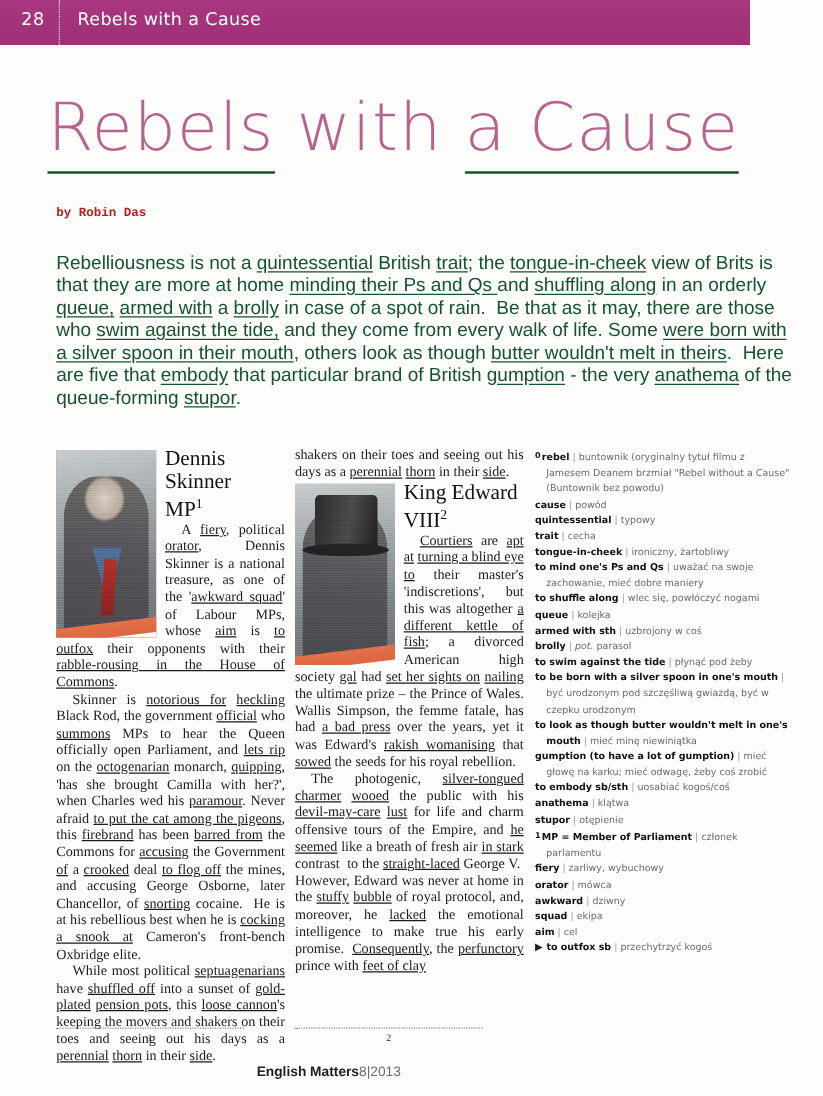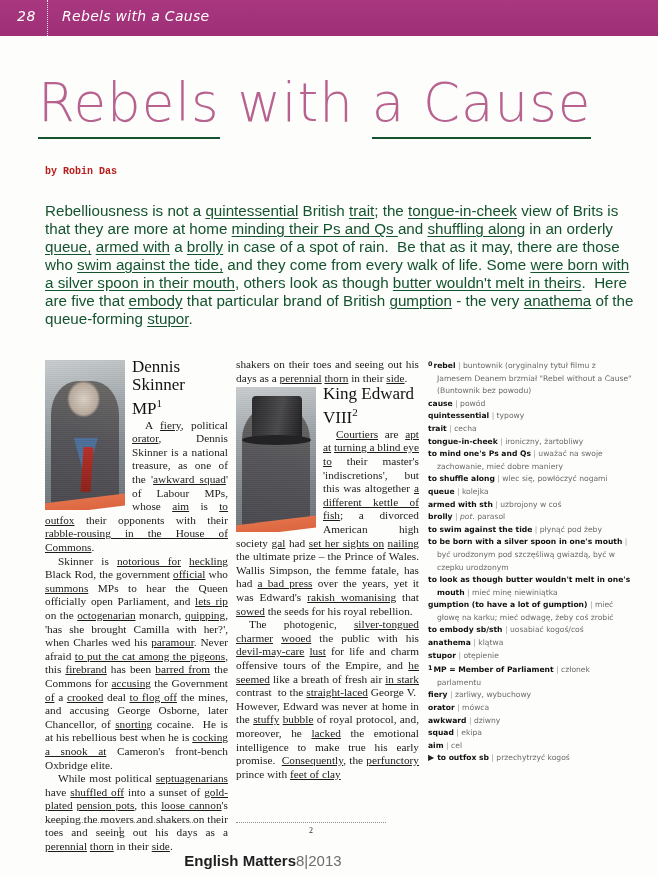--- a/index.html
+++ b/index.html
@@ -13,24 +13,23 @@
   .page{
     position:relative;
     width:658px;height:877px;
     background:#fdfdfc;
     overflow:hidden;
   }
 
   
   .header{
     position:absolute;left:0;top:0;
-    width:658px;height:36px;
+    width:600px;height:36px;
     background:#a6357e;
     background:linear-gradient(180deg,#a8377f 0%,#9e2f77 100%);
-    font-style:italic;
   }
   .header .pagenum{
     position:absolute;left:17px;top:8px;
     font-family:"DejaVu Sans",sans-serif;
     font-size:14px;color:#ffffff;letter-spacing:.5px;
   }
   .header .divider{
     position:absolute;left:47px;top:0;
     width:0;height:36px;
     border-left:1px dotted rgba(255,255,255,.85);
@@ -182,21 +181,21 @@
     width:150px;height:0;margin:0 0 3px 0;
   }
   .fn1{left:45px;width:183px;}
   .fn2{left:236px;width:183px;}
   .fn .num{display:block;text-align:center;width:150px;}
 
   .footer{
     position:absolute;left:0;top:852px;width:526px;
     text-align:center;
     font-family:"Liberation Sans",sans-serif;
-    font-size:15px;color:#1e1e1e;
+    font-size:11px;color:#1e1e1e;
   }
   .footer .mag{font-weight:bold;}
   .footer .iss{color:#6d6d6d;font-weight:normal;}
 </style>
 </head>
 <body>
 
 <div class="page">
 
   <div class="header">

